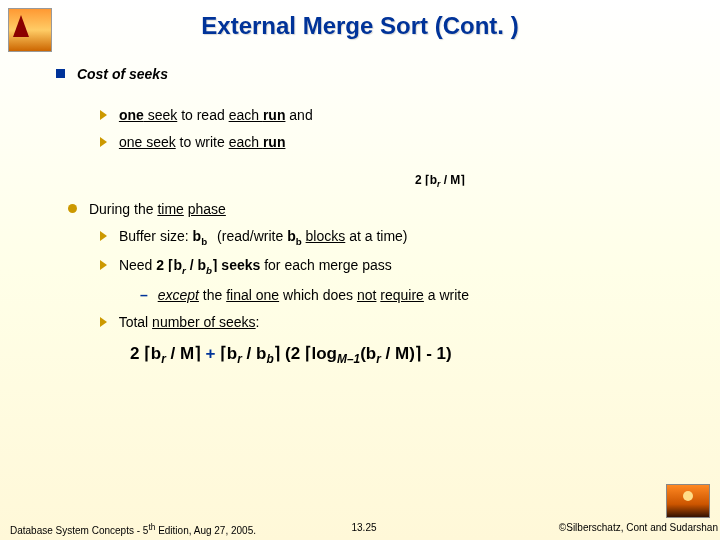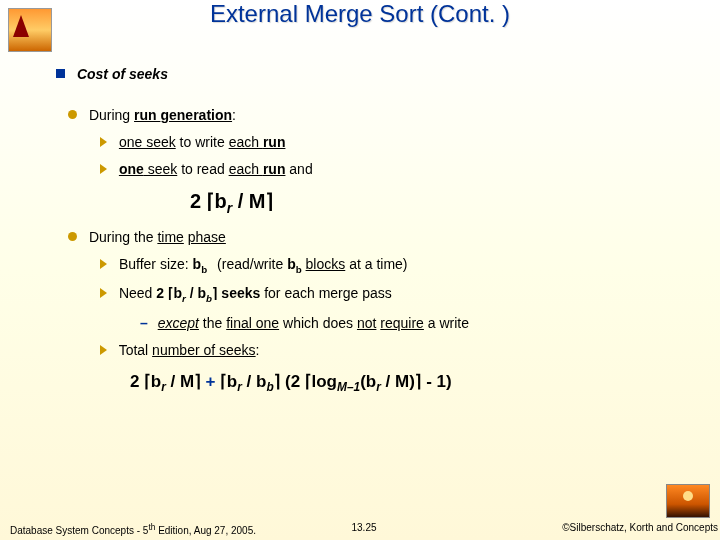--- a/index.html
+++ b/index.html
@@ -39,22 +39,23 @@
     position: absolute;
     top: 6px; left: 50%;
     transform: translateX(-50%);
     width: 10px; height: 10px;
     background: #ffdd88;
     border-radius: 50%;
   }
   .title {
     text-align: center;
     font-size: 24px;
-    font-weight: normal;
+    font-weight: bold;
     color: #003399;
+    padding-top: 12px;
     text-shadow: 1px 1px 1px rgba(0,0,0,0.15);
   }
   .content {
     position: absolute;
     top: 58px;
     left: 40px;
     right: 30px;
     font-size: 14px;
     color: #000;
     line-height: 1.5;
@@ -64,21 +65,21 @@
   .lvl3 { margin: 6px 0 4px 60px; }
   .lvl4 { margin: 6px 0 4px 100px; }
   .sq { display:inline-block; width:9px; height:9px; background:#003399; margin-right:8px; vertical-align: 1px;}
   .ci { display:inline-block; width:9px; height:9px; background:#cc9900; border-radius:50%; margin-right:8px; vertical-align: 1px;}
   .tr { display:inline-block; width:0; height:0; border-top:5px solid transparent; border-bottom:5px solid transparent; border-left:7px solid #cc9900; margin-right:8px; vertical-align: 0;}
   .dash { color:#003399; font-weight:bold; margin-right:6px;}
   b { font-weight: bold; }
   i { font-style: italic; }
   u { text-decoration: underline; }
   sub { font-size: 0.7em; vertical-align: sub; }
-  .center { text-align:left; margin-left: 150px; margin-top:6px; margin-bottom:8px; font-weight:bold; font-size:20px;}
+  .center { text-align:center; margin-left: 150px; margin-top:18px; margin-bottom:8px; font-weight:bold; font-size:12px;}
   .formula-big { margin-left: 90px; margin-top:8px; font-weight:bold; font-size:17px;}
   .footer {
     position: absolute;
     bottom: 4px;
     left: 10px;
     right: 2px;
     font-size: 10px;
     color: #000;
   }
   .fl { float:left; }
@@ -95,33 +96,29 @@
 
 <div class="title">External Merge Sort (Cont. )</div>
 
 <div class="content">
 
   <div class="lvl1">
     <span class="sq"></span>
     <b><i>Cost of seeks</i></b>
   </div>
 
-  <div class="lvl2">
-    <span class="ci"></span>
-    <span>During </span><b><u>run </u><u>generation</u></b><span>:</span>
+
+  <div class="lvl3">
+    <span class="tr"></span>
+    <u><b>one</b><span> seek</span></u><span> to read </span><u><span>each </span><b>run</b></u><span> and</span>
   </div>
 
   <div class="lvl3">
     <span class="tr"></span>
     <u><span> one seek</span></u><span> to write </span><u><span>each </span><b>run</b></u>
-  </div>
-
-  <div class="lvl3">
-    <span class="tr"></span>
-    <u><b>one</b><span> seek</span></u><span> to read </span><u><span>each </span><b>run</b></u><span> and</span>
   </div>
 
   <div class="center">
     <span>2 ⌈b</span><sub><i>r</i></sub><span> / M⌉</span>
   </div>
 
   <div class="lvl2">
     <span class="ci"></span>
     <span>During the </span><u>time</u><span> </span><u>phase</u>
   </div>
@@ -150,14 +147,14 @@
     <span>2 ⌈b</span><sub><i>r</i></sub><span> / M⌉</span><span class="pl">  +  </span><span>⌈b</span><sub><i>r</i></sub><span> / b</span><sub><i>b</i></sub><span>⌉ (2 ⌈log</span><sub><i>M–1</i></sub><span>(b</span><sub><i>r</i></sub><span> / M)⌉  - 1)</span>
   </div>
 
 </div>
 
 <div class="footer">
   <span class="fl">
     <span>Database System Concepts - 5</span><sup>th</sup><span> Edition, Aug 27,  2005.</span>
   </span>
   <span class="fc">13.25</span>
-  <span class="fr">©Silberschatz, Korth and Concepts</span>
+  <span class="fr">©Silberschatz, Cont and Sudarshan</span>
 </div>
 
 </body></html>

